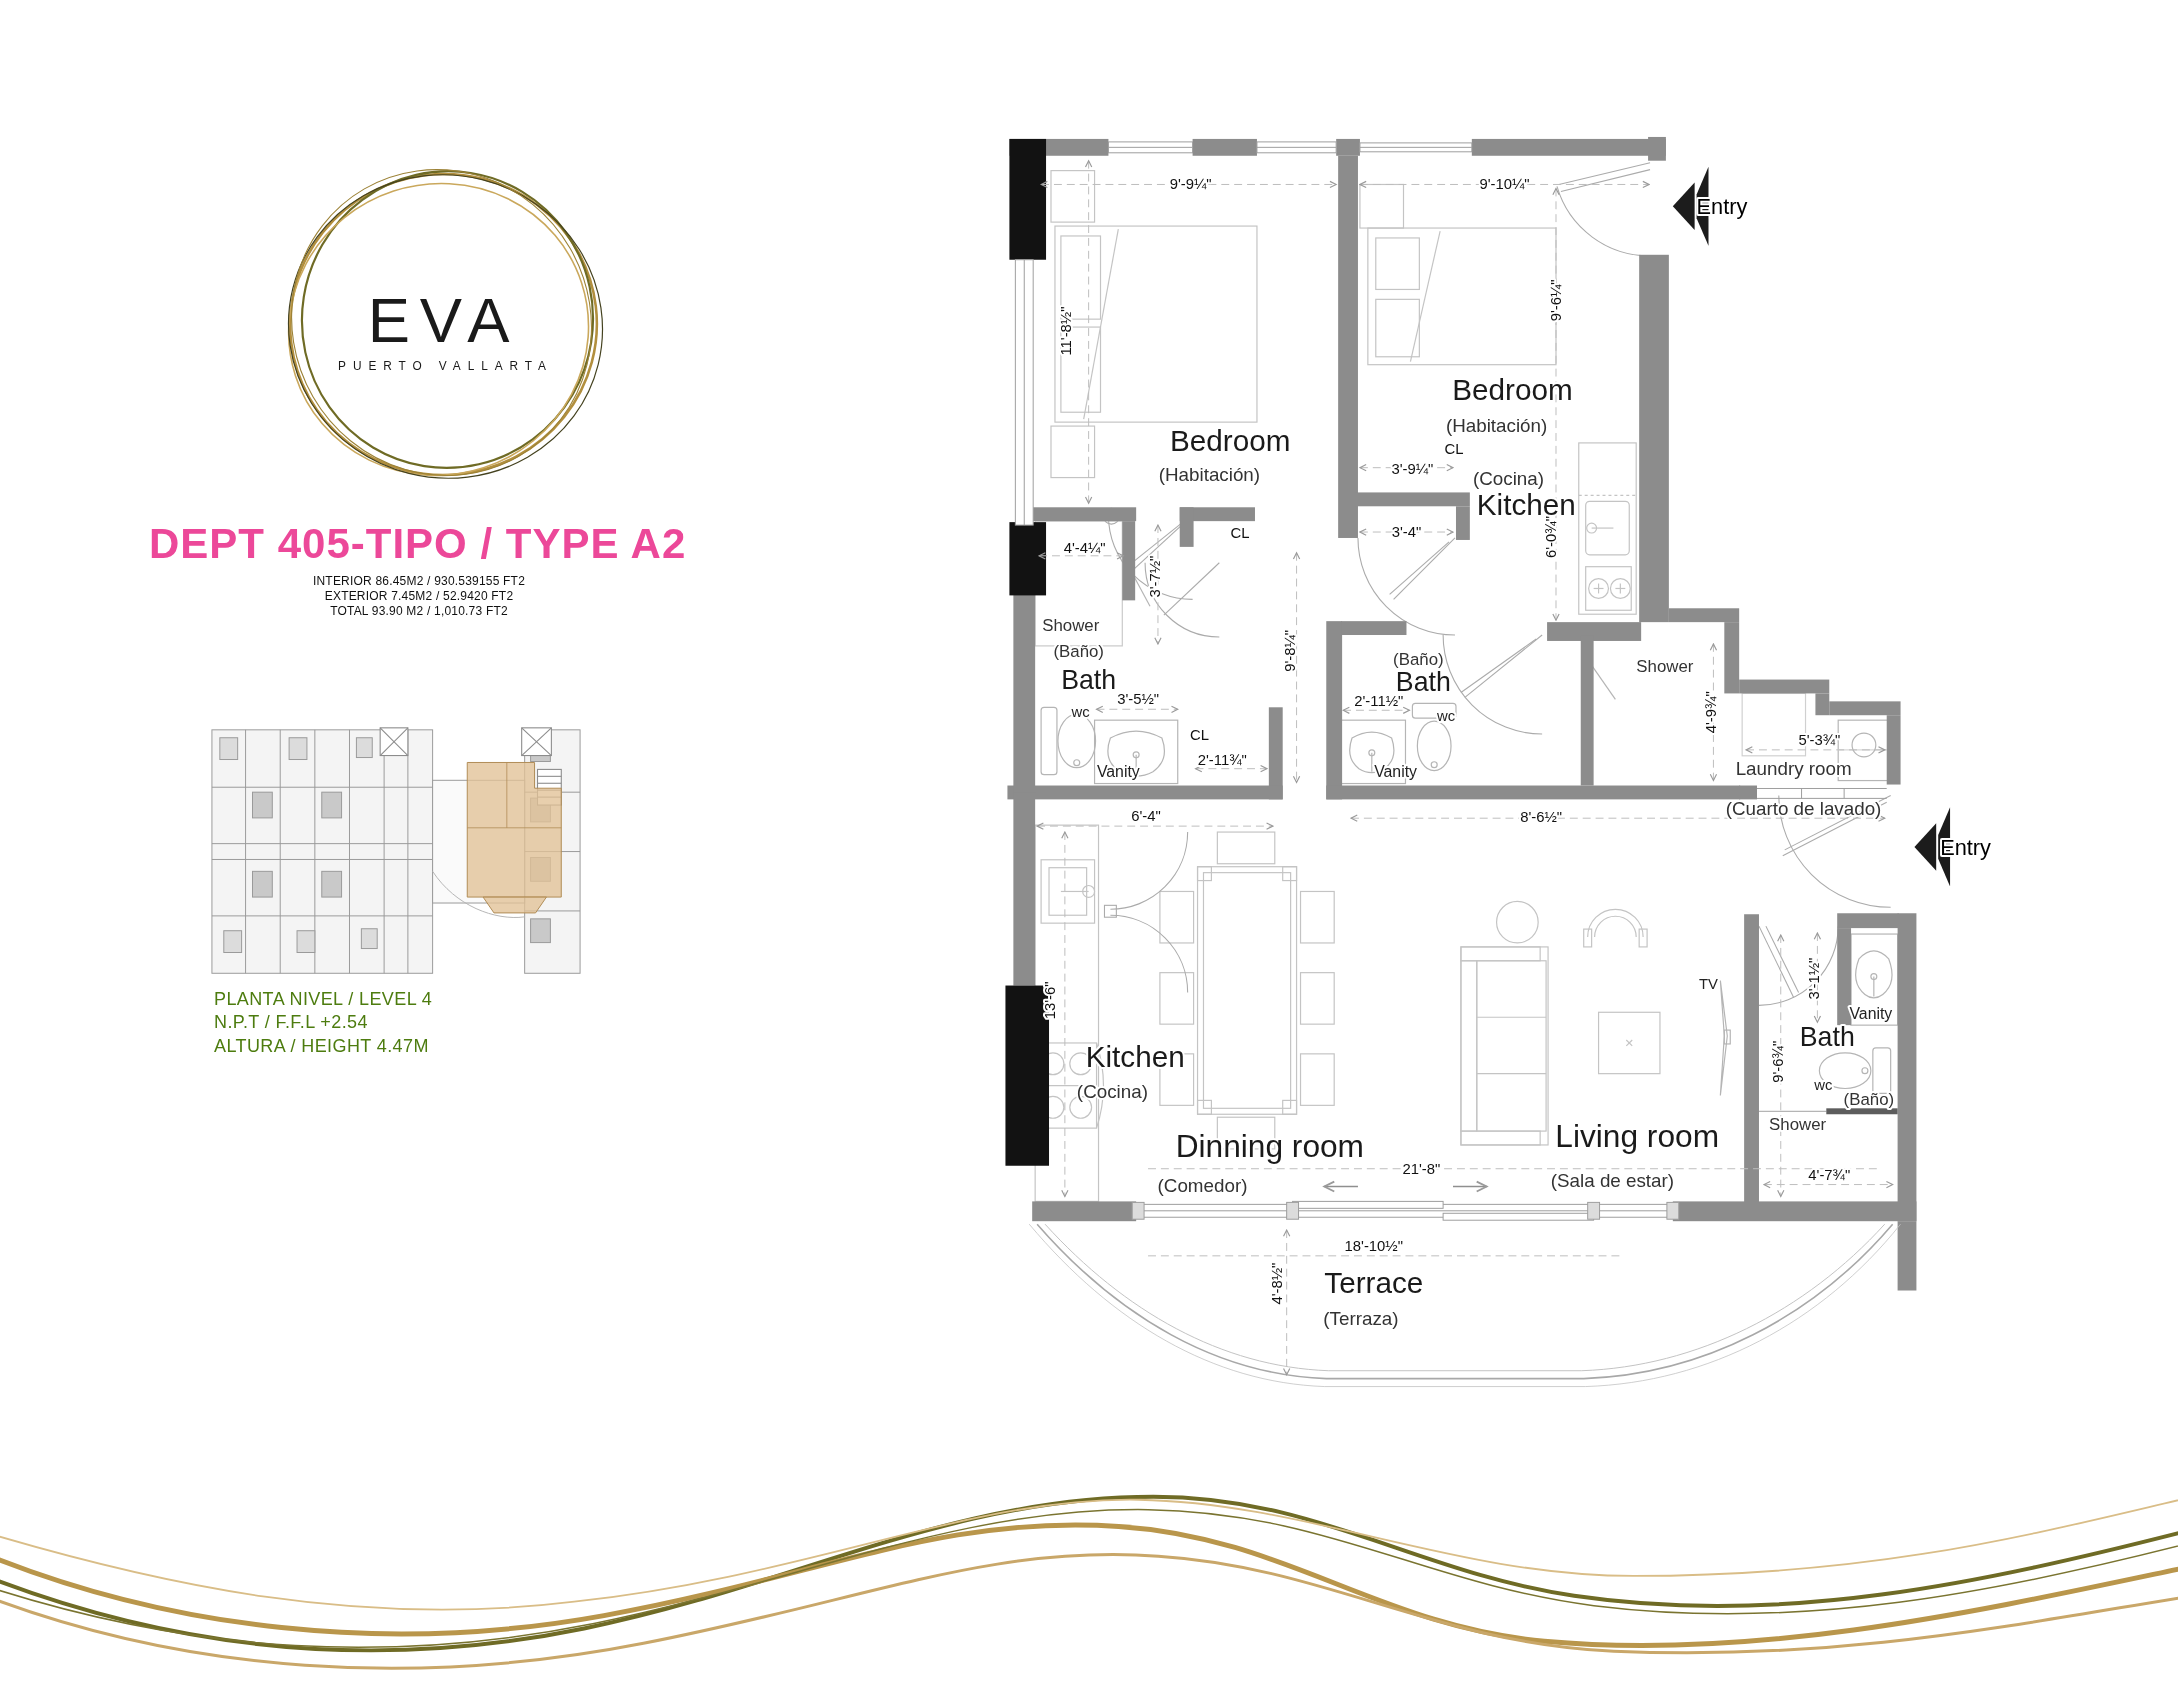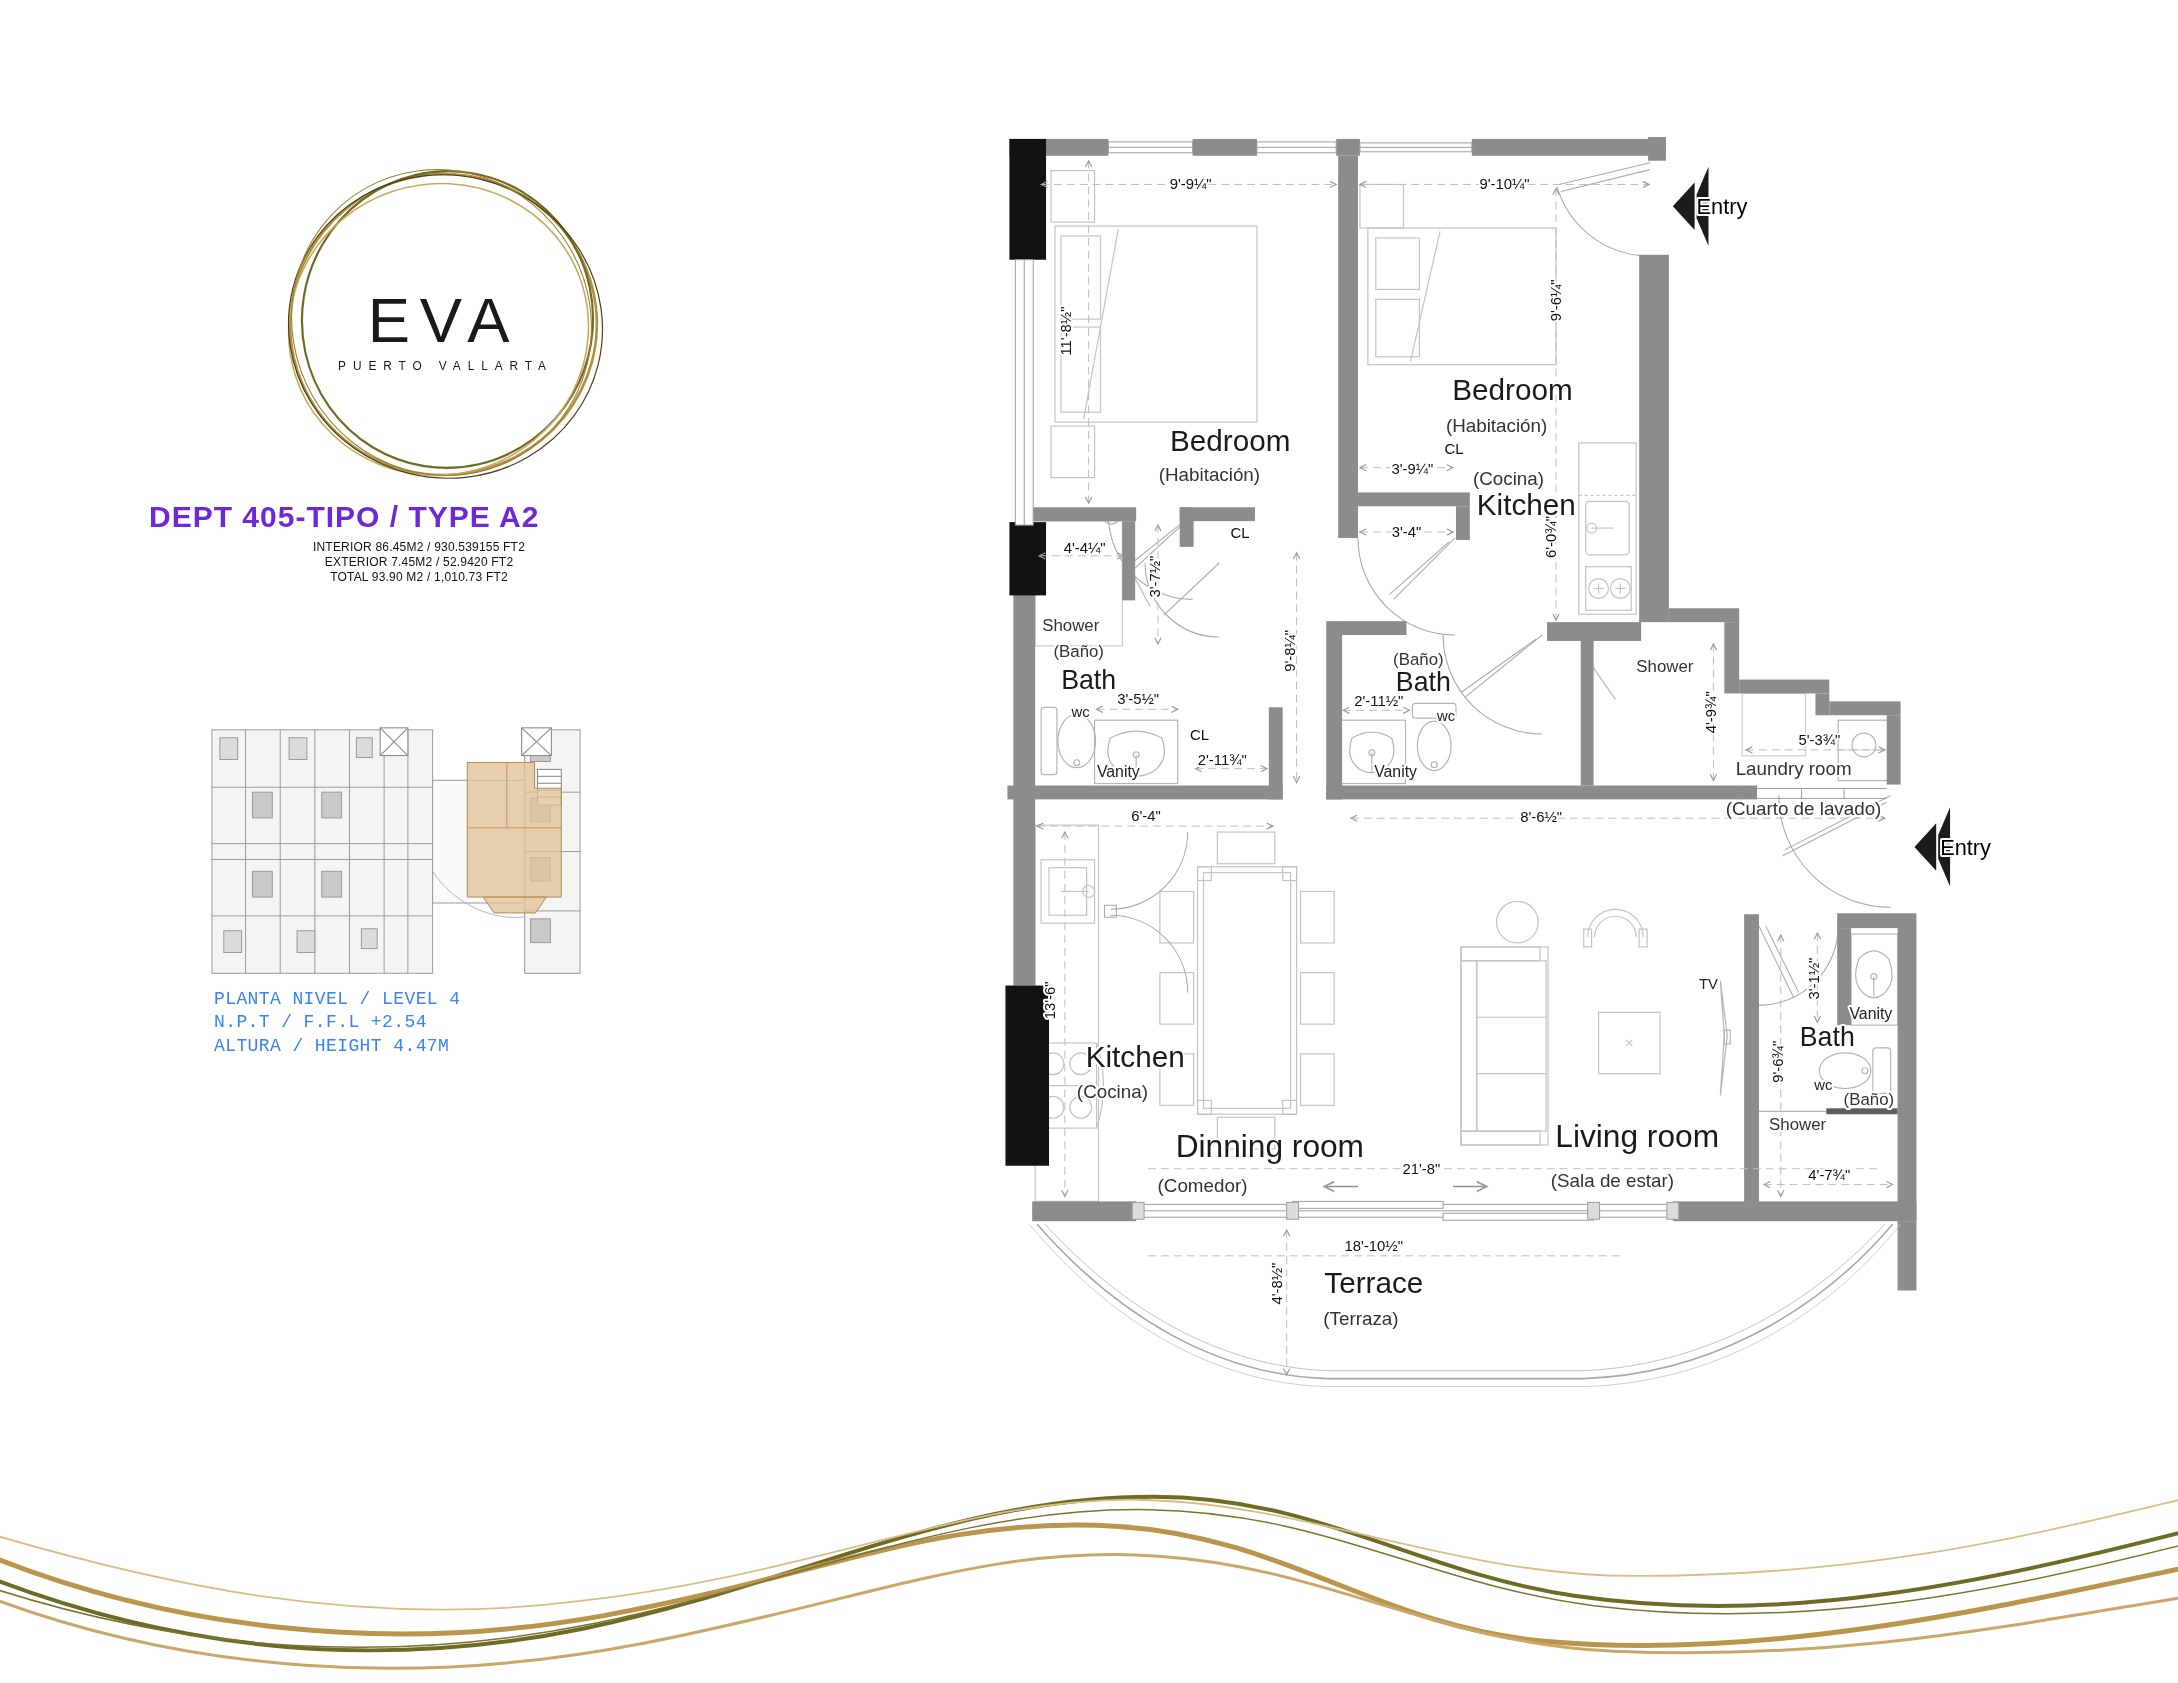--- a/index.html
+++ b/index.html
@@ -2,24 +2,24 @@
 <html><head>
 <meta charset="utf-8">
 <style>
   html,body{margin:0;padding:0;background:#fff;}
   body{width:2178px;height:1683px;position:relative;overflow:hidden;
        font-family:"Liberation Sans", sans-serif;-webkit-font-smoothing:antialiased;}
   .abs{position:absolute;}
   
   #logo-box{left:178px;top:89px;width:535px;height:475px;}
   #title-block{left:149px;top:500px;width:693px;}
-  #main-title{font-size:30px;font-weight:700;color:#6d28d9;letter-spacing:1px;white-space:nowrap;}
+  #main-title{font-size:42px;font-weight:700;color:#ec4899;letter-spacing:1px;white-space:nowrap;margin-top:20px;}
   #subtitle-block{margin-top:6px;width:540px;text-align:center;color:#111;
                   font-size:12px;font-weight:400;line-height:1.24;letter-spacing:0.2px;}
-  #level-block{left:214px;top:988px;font-size:18px;color:#3b82f6;line-height:1.3;letter-spacing:0.4px;font-family:Liberation Mono, monospace;}
+  #level-block{left:214px;top:988px;font-size:18px;color:#4d7c0f;line-height:1.3;letter-spacing:0.4px;}
   
   text{fill:#1a1a1a;}
   .halo{paint-order:stroke fill;stroke:#ffffff;stroke-width:4px;stroke-linejoin:round;}
   .dim{font-size:15px;fill:#111;}
   .room{font-size:30px;fill:#1a1a1a;}
   .room-big{font-size:32px;fill:#1a1a1a;}
   .room-md{font-size:27px;fill:#1a1a1a;}
   .sub{font-size:19px;fill:#333;}
   .sub-sm{font-size:17px;fill:#333;}
   .tiny{font-size:15px;fill:#222;}

